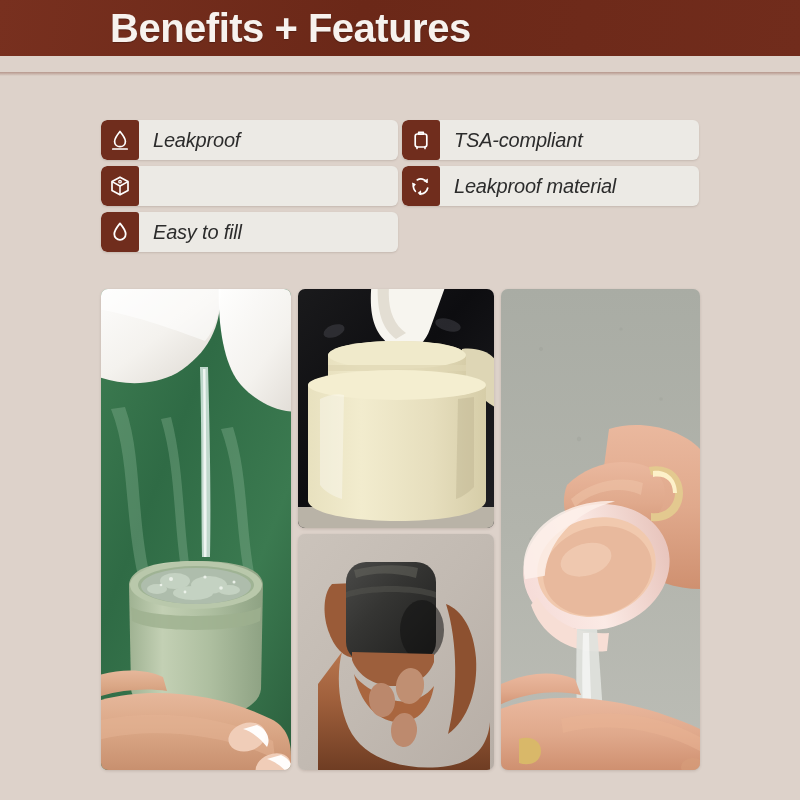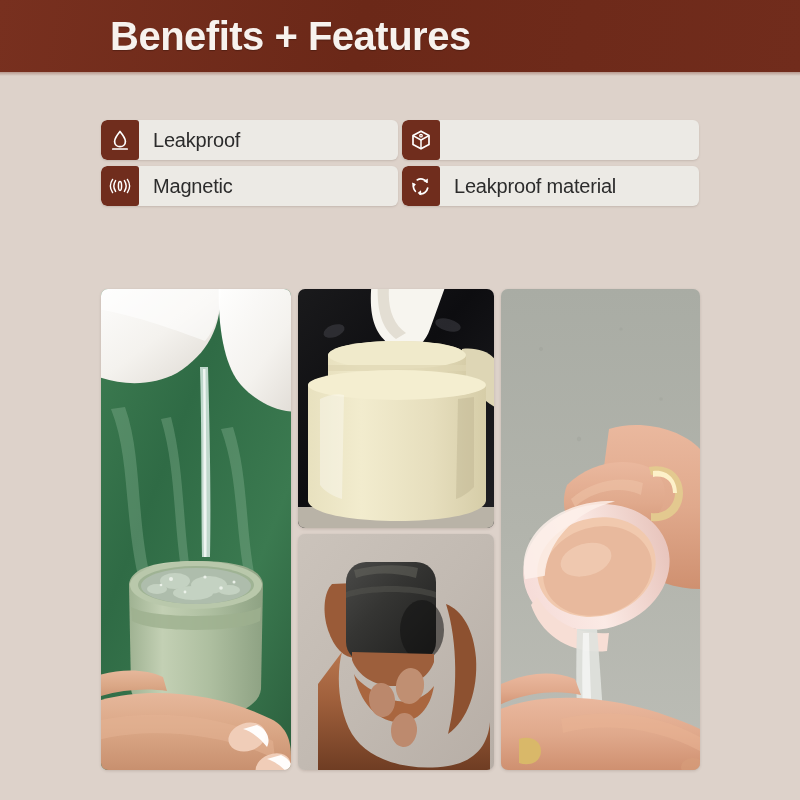--- a/index.html
+++ b/index.html
@@ -14,21 +14,21 @@
   .page {
     position:relative;
     width:800px; height:800px;
     background:#ddd2ca;
   }
 
   
   .header {
     position:absolute;
     left:0; top:0;
-    width:800px; height:72px;
+    width:800px; height:56px;
     background:#6e2b1b;
     background-image:linear-gradient(100deg,#78301f 0%,#6b2818 45%,#712c1c 100%);
     display:flex;
     align-items:center;
     overflow:hidden;
   }
   .header-title {
     margin-left:110px;
     color:#f7f2ee;
     font-size:40px;
@@ -56,20 +56,21 @@
   }
   .pill {
     position:relative;
     height:40px;
     display:flex;
     align-items:center;
     background:#eceae5;
     border-radius:6px;
     box-shadow:0 1px 2px rgba(90,70,60,0.18);
     overflow:hidden;
+    font-style:italic;
   }
   .pill-icon {
     flex:0 0 38px;
     width:38px; height:40px;
     background:#702d1d;
     display:flex;
     align-items:center;
     justify-content:center;
     border-radius:6px 3px 3px 6px;
   }
@@ -122,63 +123,70 @@
     <div class="pill">
       <span class="pill-icon">
         <svg width="24" height="24" viewBox="0 0 24 24">
           <path d="M12 3.5 C12 3.5 6.6 10 6.6 13.4 C6.6 16.5 9 18.7 12 18.7 C15 18.7 17.4 16.5 17.4 13.4 C17.4 10 12 3.5 12 3.5 Z" fill="none" stroke="#ffffff" stroke-width="1.7" stroke-linejoin="round"></path>
           <line x1="4.8" y1="21" x2="19.2" y2="21" stroke="#ffffff" stroke-width="1.7" stroke-linecap="round"></line>
         </svg>
       </span>
       <span class="pill-label">Leakproof</span>
     </div>
 
+    <div class="pill">
+      <span class="pill-icon">
+        <svg width="24" height="24" viewBox="0 0 24 24">
+          <path d="M9.6 4.2 h4.8 v2.0 h-4.8 z" fill="none" stroke="#ffffff" stroke-width="1.5" stroke-linejoin="round"></path>
+          <rect x="6.2" y="6.0" width="11.6" height="13.0" rx="2.2" fill="none" stroke="#ffffff" stroke-width="1.7"></rect>
+          <line x1="8.0" y1="19.0" x2="8.0" y2="20.6" stroke="#ffffff" stroke-width="1.6" stroke-linecap="round"></line>
+          <line x1="16.0" y1="19.0" x2="16.0" y2="20.6" stroke="#ffffff" stroke-width="1.6" stroke-linecap="round"></line>
+        </svg>
+      </span>
+      <span class="pill-label">TSA-compliant</span>
+    </div>
 
     <div class="pill">
       <span class="pill-icon">
         <svg width="24" height="24" viewBox="0 0 24 24">
           <path d="M12 3.2 L20 7.6 L20 16.4 L12 20.8 L4 16.4 L4 7.6 Z" fill="none" stroke="#ffffff" stroke-width="1.7" stroke-linejoin="round"></path>
           <path d="M4 7.6 L12 12 L20 7.6" fill="none" stroke="#ffffff" stroke-width="1.5" stroke-linejoin="round"></path>
           <line x1="12" y1="12" x2="12" y2="20.8" stroke="#ffffff" stroke-width="1.5"></line>
           <circle cx="12" cy="7.7" r="1.25" fill="none" stroke="#ffffff" stroke-width="1.3"></circle>
         </svg>
       </span>
     </div>
 
-    <div class="pill">
-      <span class="pill-icon">
-        <svg width="24" height="24" viewBox="0 0 24 24">
-          <ellipse cx="12" cy="12" rx="1.6" ry="4.4" fill="none" stroke="#ffffff" stroke-width="1.5"></ellipse>
-          <path d="M7.6 6.6 C5.4 9.9 5.4 14.1 7.6 17.4" fill="none" stroke="#ffffff" stroke-width="1.5" stroke-linecap="round"></path>
-          <path d="M16.4 6.6 C18.6 9.9 18.6 14.1 16.4 17.4" fill="none" stroke="#ffffff" stroke-width="1.5" stroke-linecap="round"></path>
-          <path d="M4.6 5.4 C1.9 9.4 1.9 14.6 4.6 18.6" fill="none" stroke="#ffffff" stroke-width="1.4" stroke-linecap="round"></path>
-          <path d="M19.4 5.4 C22.1 9.4 22.1 14.6 19.4 18.6" fill="none" stroke="#ffffff" stroke-width="1.4" stroke-linecap="round"></path>
-        </svg>
-      </span>
-      <span class="pill-label">Magnetic</span>
-    </div>
 
     <div class="pill">
       <span class="pill-icon">
         <svg width="24" height="24" viewBox="0 0 24 24">
           <g fill="none" stroke="#ffffff" stroke-width="1.7" stroke-linecap="round" stroke-linejoin="round">
             <path d="M8.2 5.9 A7.3 7.3 0 0 1 17.9 8.0"></path>
             <path d="M18.7 14.0 A7.3 7.3 0 0 1 10.8 19.9"></path>
             <path d="M6.4 17.3 A7.3 7.3 0 0 1 4.9 10.0"></path>
           </g>
           <g fill="#ffffff">
             <path d="M18.9 4.6 L18.6 9.0 L14.6 7.2 Z"></path>
             <path d="M12.3 21.4 L8.6 19.0 L12.0 16.3 Z"></path>
             <path d="M3.0 8.6 L7.0 10.4 L3.8 13.2 Z"></path>
           </g>
         </svg>
       </span>
       <span class="pill-label">Leakproof material</span>
     </div>
 
+    <div class="pill">
+      <span class="pill-icon">
+        <svg width="24" height="24" viewBox="0 0 24 24">
+          <path d="M12 3.4 C12 3.4 6.3 10.3 6.3 14.0 C6.3 17.2 8.85 19.8 12 19.8 C15.15 19.8 17.7 17.2 17.7 14.0 C17.7 10.3 12 3.4 12 3.4 Z" fill="none" stroke="#ffffff" stroke-width="1.8" stroke-linejoin="round"></path>
+        </svg>
+      </span>
+      <span class="pill-label">Easy to fill</span>
+    </div>
 
   </div>
 
   <div class="gallery">
 
     <div class="photo photo-left">
       <svg class="ph-svg" viewBox="0 0 190 481" preserveAspectRatio="xMidYMid slice">
         <defs>
           <linearGradient id="greenBg" x1="0" y1="0" x2="1" y2="1">
             <stop offset="0%" stop-color="#3e7d52"></stop>

